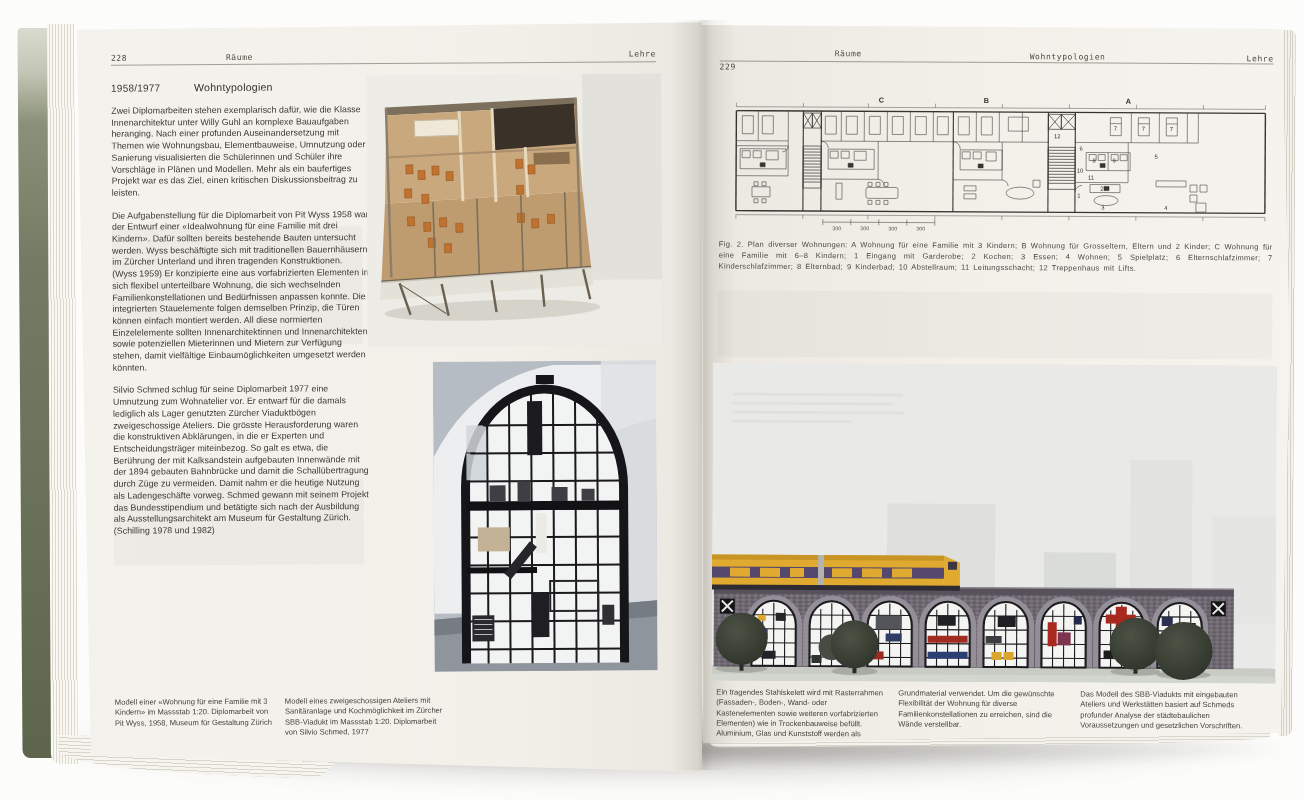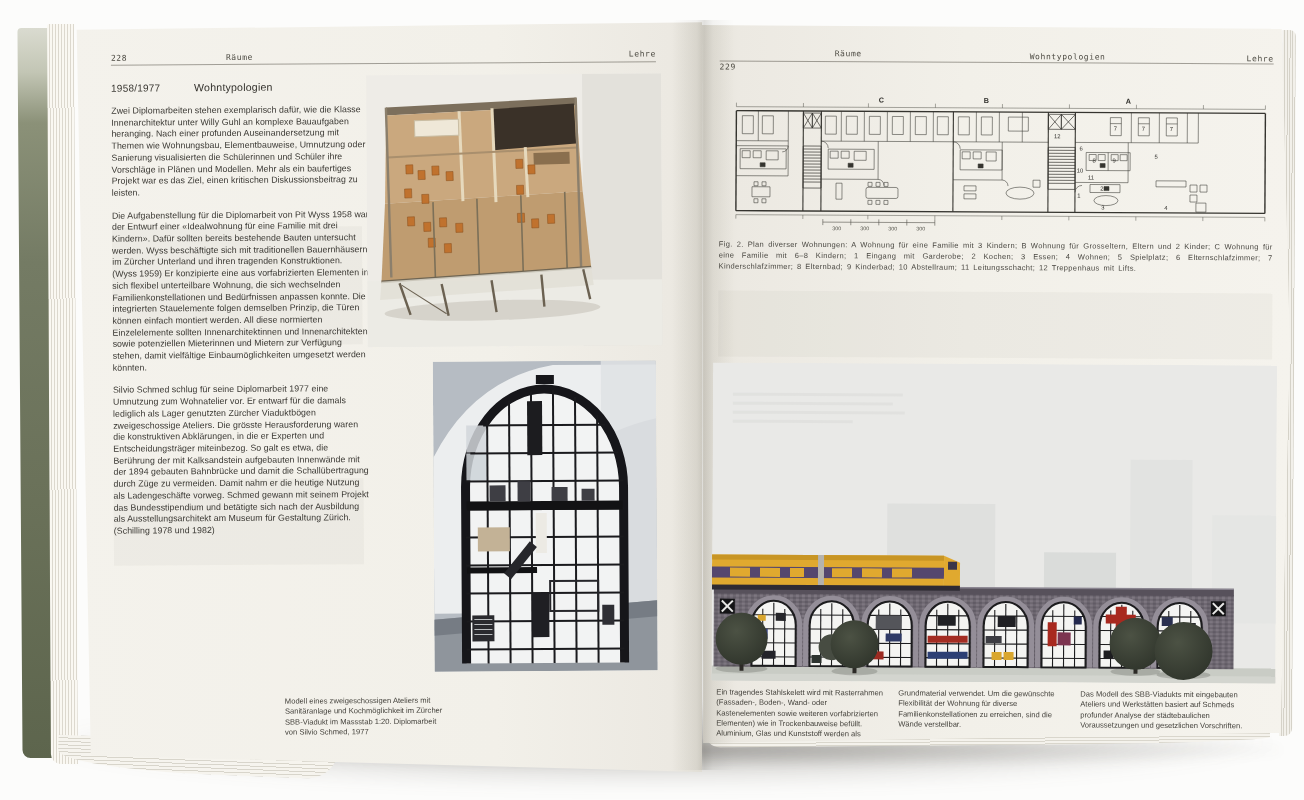--- a/index.html
+++ b/index.html
@@ -190,20 +190,21 @@
               <line x1="40" y1="263" x2="58" y2="263"></line>
             <line x1="40" y1="268" x2="58" y2="268"></line>
               <line x1="40" y1="273" x2="58" y2="273"></line>
           </g>
         </g>
         <rect x="116" y="220" width="48" height="30" fill="none" stroke="#26262a" stroke-width="2"></rect>
         <rect x="168" y="244" width="12" height="20" fill="#2f2f34"></rect>
       </g>
     </svg>
 
+    <div class="abs cap" style="left:113px;top:696px;width:163px">Modell einer «Wohnung für eine Familie mit 3 Kindern» im Massstab 1:20. Diplomarbeit von Pit Wyss, 1958, Museum für Gestaltung Zürich</div>
     <div class="abs cap" style="left:283px;top:696px;width:163px">Modell eines zweigeschossigen Ateliers mit Sanitäranlage und Kochmöglichkeit im Zürcher SBB-Viadukt im Massstab 1:20. Diplomarbeit von Silvio Schmed, 1977</div>
   </div>
 
   <div class="abs pagecontent-right">
 
     <span class="abs hdr" style="left:718px;top:64px">229</span>
     <span class="abs hdr" style="left:833px;top:50px">Räume</span>
     <span class="abs hdr" style="left:1028px;top:52px">Wohntypologien</span>
     <span class="abs hdr" style="right:32px;top:53px">Lehre</span>
     <div class="abs rule" style="left:718px;top:62px;width:554px"></div>

